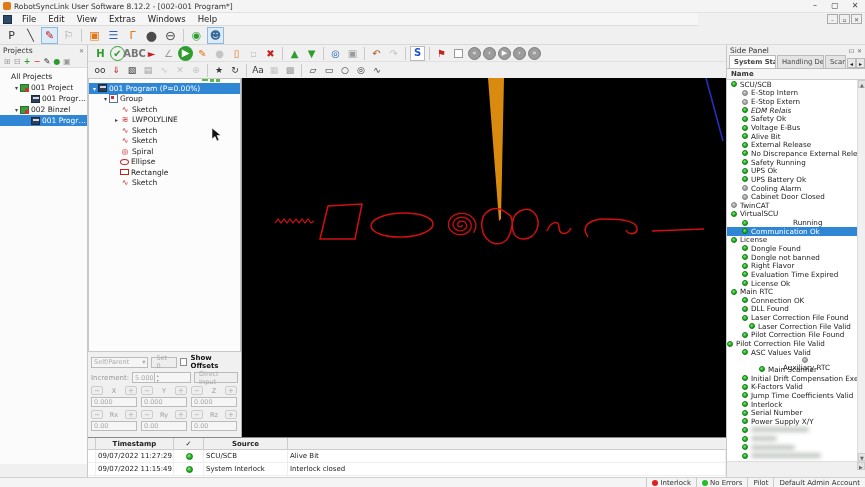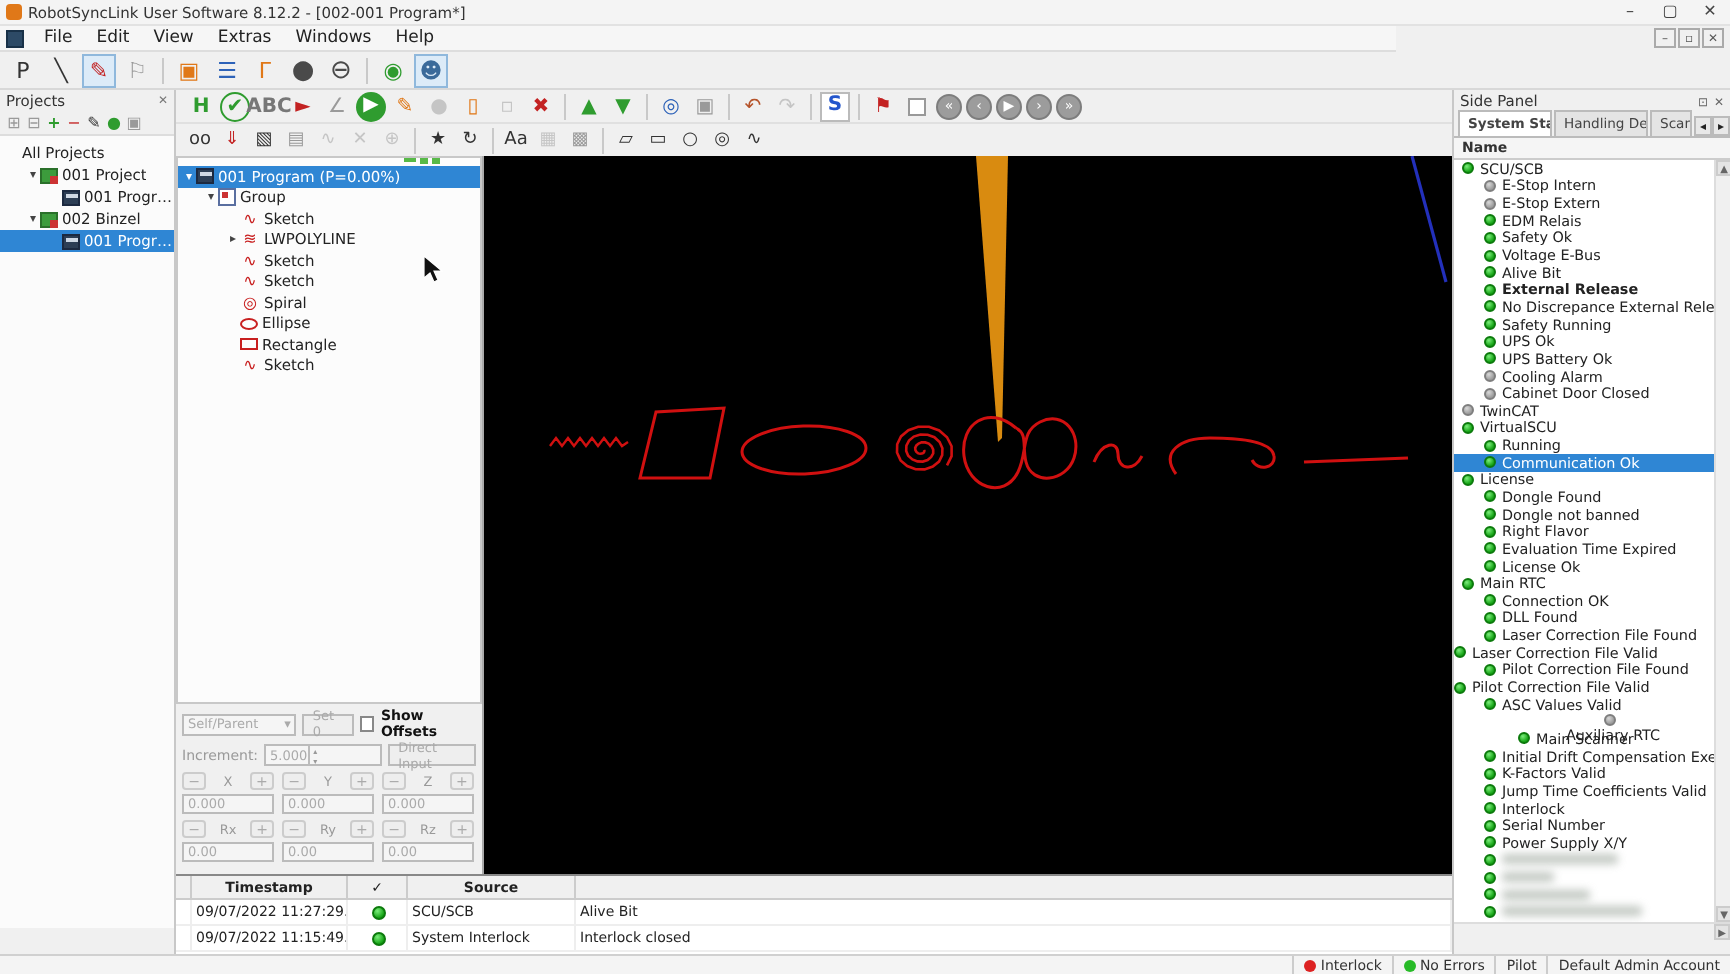--- a/index.html
+++ b/index.html
@@ -465,37 +465,37 @@
         <span>SCU/SCB</span>
       </div>
       <div class="sp-row" style="padding-left: 15px;">
         <span class="led k"></span>
         <span>E-Stop Intern</span>
       </div>
       <div class="sp-row" style="padding-left: 15px;">
         <span class="led k"></span>
         <span>E-Stop Extern</span>
       </div>
-      <div class="sp-row" style="padding-left: 15px;">
+      <div class="sp-row" style="padding-left: 15px; font-style: italic;">
         <span class="led g"></span>
         <span>EDM Relais</span>
       </div>
       <div class="sp-row" style="padding-left: 15px;">
         <span class="led g"></span>
         <span>Safety Ok</span>
       </div>
       <div class="sp-row" style="padding-left: 15px;">
         <span class="led g"></span>
         <span>Voltage E-Bus</span>
       </div>
       <div class="sp-row" style="padding-left: 15px;">
         <span class="led g"></span>
         <span>Alive Bit</span>
       </div>
-      <div class="sp-row" style="padding-left: 15px; font-weight: bold;">
+      <div class="sp-row" style="padding-left: 15px;">
         <span class="led g"></span>
         <span>External Release</span>
       </div>
       <div class="sp-row" style="padding-left: 15px;">
         <span class="led g"></span>
         <span>No Discrepance External Release</span>
       </div>
       <div class="sp-row" style="padding-left: 15px;">
         <span class="led g"></span>
         <span>Safety Running</span>
@@ -517,21 +517,21 @@
         <span>Cabinet Door Closed</span>
       </div>
       <div class="sp-row" style="padding-left: 4px;">
         <span class="led k"></span>
         <span>TwinCAT</span>
       </div>
       <div class="sp-row" style="padding-left: 4px;">
         <span class="led g"></span>
         <span>VirtualSCU</span>
       </div>
-      <div class="sp-row" style="padding-left: 15px;">
+      <div class="sp-row" style="padding-left: 15px; gap: 42px;">
         <span class="led g"></span>
         <span>Running</span>
       </div>
       <div class="sp-row selrow" style="padding-left: 15px;">
         <span class="led g"></span>
         <span>Communication Ok</span>
       </div>
       <div class="sp-row" style="padding-left: 4px;">
         <span class="led g"></span>
         <span>License</span>
@@ -565,21 +565,21 @@
         <span>Connection OK</span>
       </div>
       <div class="sp-row" style="padding-left: 15px;">
         <span class="led g"></span>
         <span>DLL Found</span>
       </div>
       <div class="sp-row" style="padding-left: 15px;">
         <span class="led g"></span>
         <span>Laser Correction File Found</span>
       </div>
-      <div class="sp-row" style="padding-left: 0;">
+      <div class="sp-row" style="padding-left: 22px;">
         <span class="led g"></span>
         <span>Laser Correction File Valid</span>
       </div>
       <div class="sp-row" style="padding-left: 15px;">
         <span class="led g"></span>
         <span>Pilot Correction File Found</span>
       </div>
       <div class="sp-row" style="">
         <span class="led g"></span>
         <span>Pilot Correction File Valid</span>

